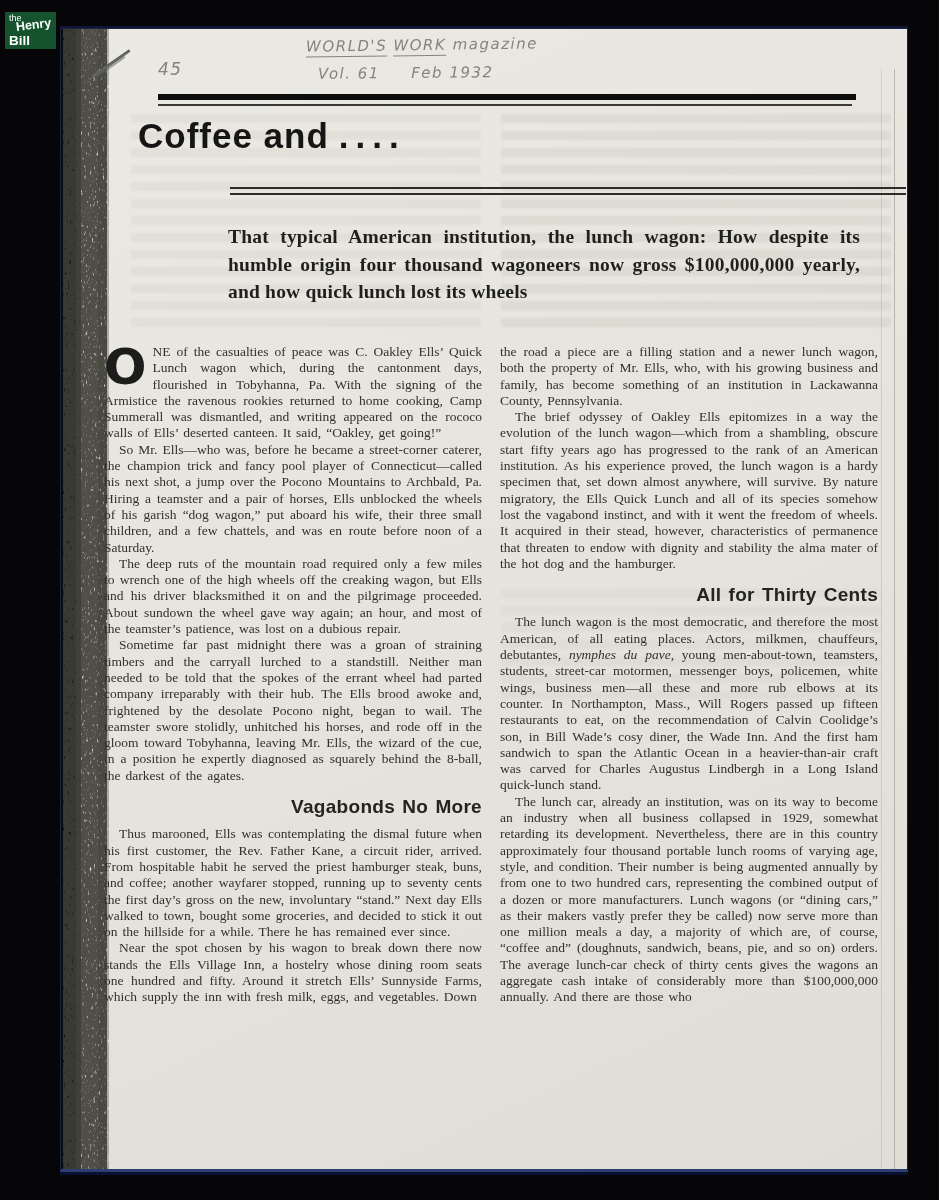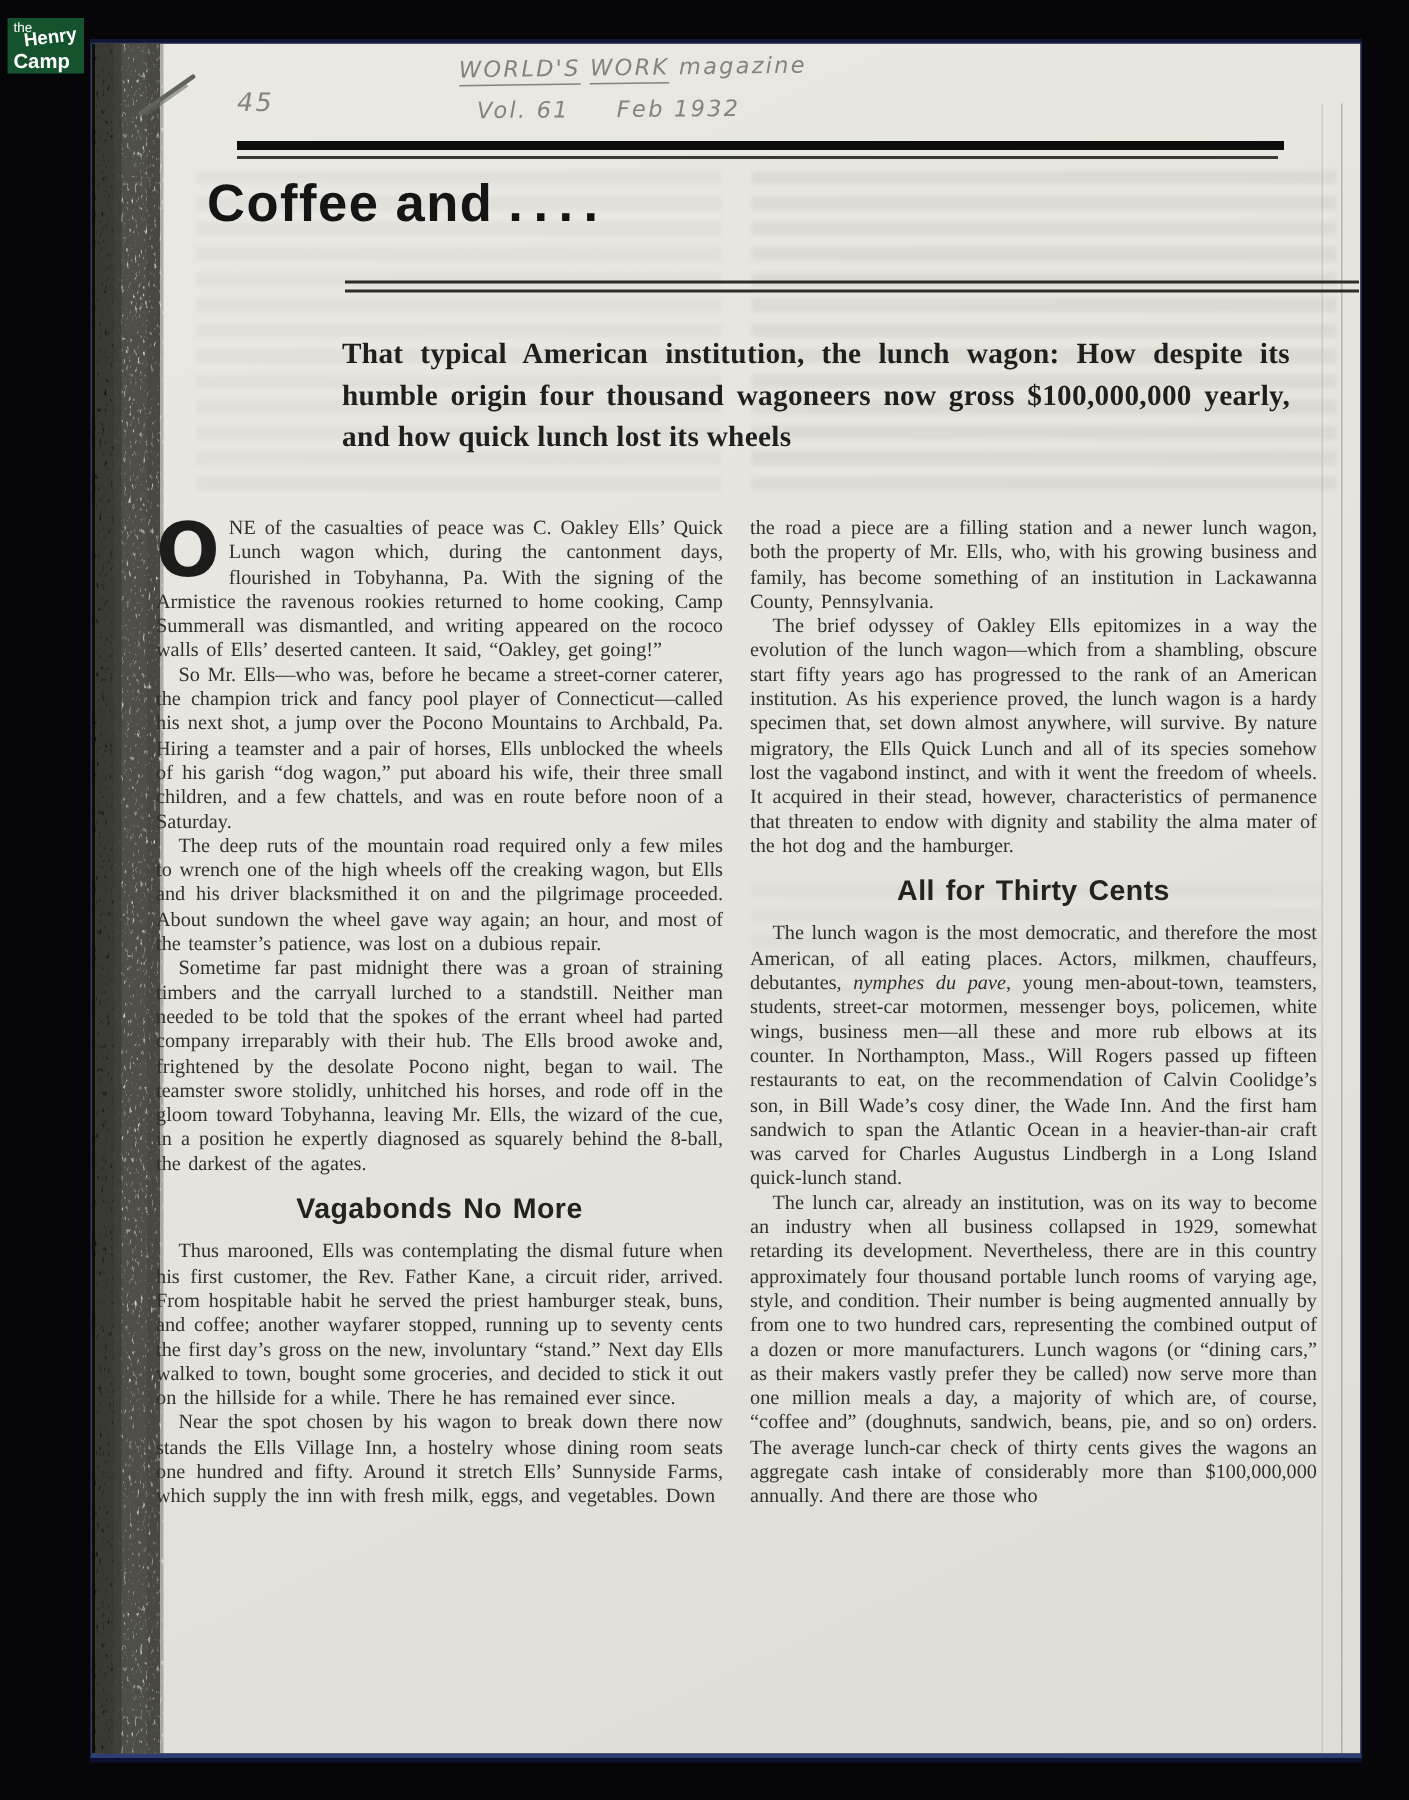--- a/index.html
+++ b/index.html
@@ -79,31 +79,31 @@
   .col-left  { left:104px; }
   .col-right { left:500px; }
 
   .col p.ind { text-indent:15px;font-family:Liberation Serif, serif; }
 
   .dropcap { float:left; font-family:"DejaVu Sans", sans-serif; font-weight:bold;
     font-size:50px; line-height:41px; padding:3px 6px 0 0; color:#1c1c1a; }
 
   .sec-head { font-family:"Liberation Sans", sans-serif; font-weight:bold;
     font-size:19px; letter-spacing:.3px; color:#232320; margin:15px 0 11px 0;
-    text-align:center; text-indent:0; }
+    text-align:right; text-indent:0; }
 
   .em { font-style:italic;margin-top:12px; }
 </style>
 </head>
 <body>
 
 <div class="logo">
   <span class="l-the">the</span>
   <span class="l-henry">Henry</span>
-  <span class="l-ford">Camp</span>
+  <span class="l-ford">Bill</span>
 </div>
 
 <div class="paper">
 
   <svg class="edge-noise" width="48" height="1142" viewBox="0 0 48 1142" preserveAspectRatio="none">
     <filter id="grain">
       <feTurbulence type="fractalNoise" baseFrequency="0.55 0.25" numOctaves="3" seed="7" result="n"></feTurbulence>
       <feColorMatrix in="n" type="matrix" values="0 0 0 0 0.05  0 0 0 0 0.05  0 0 0 0 0.04  1.6 1.6 1.6 0 -1.1"></feColorMatrix>
     </filter>
     <rect x="0" y="0" width="15" height="1142" fill="#0c0c0a"></rect>

